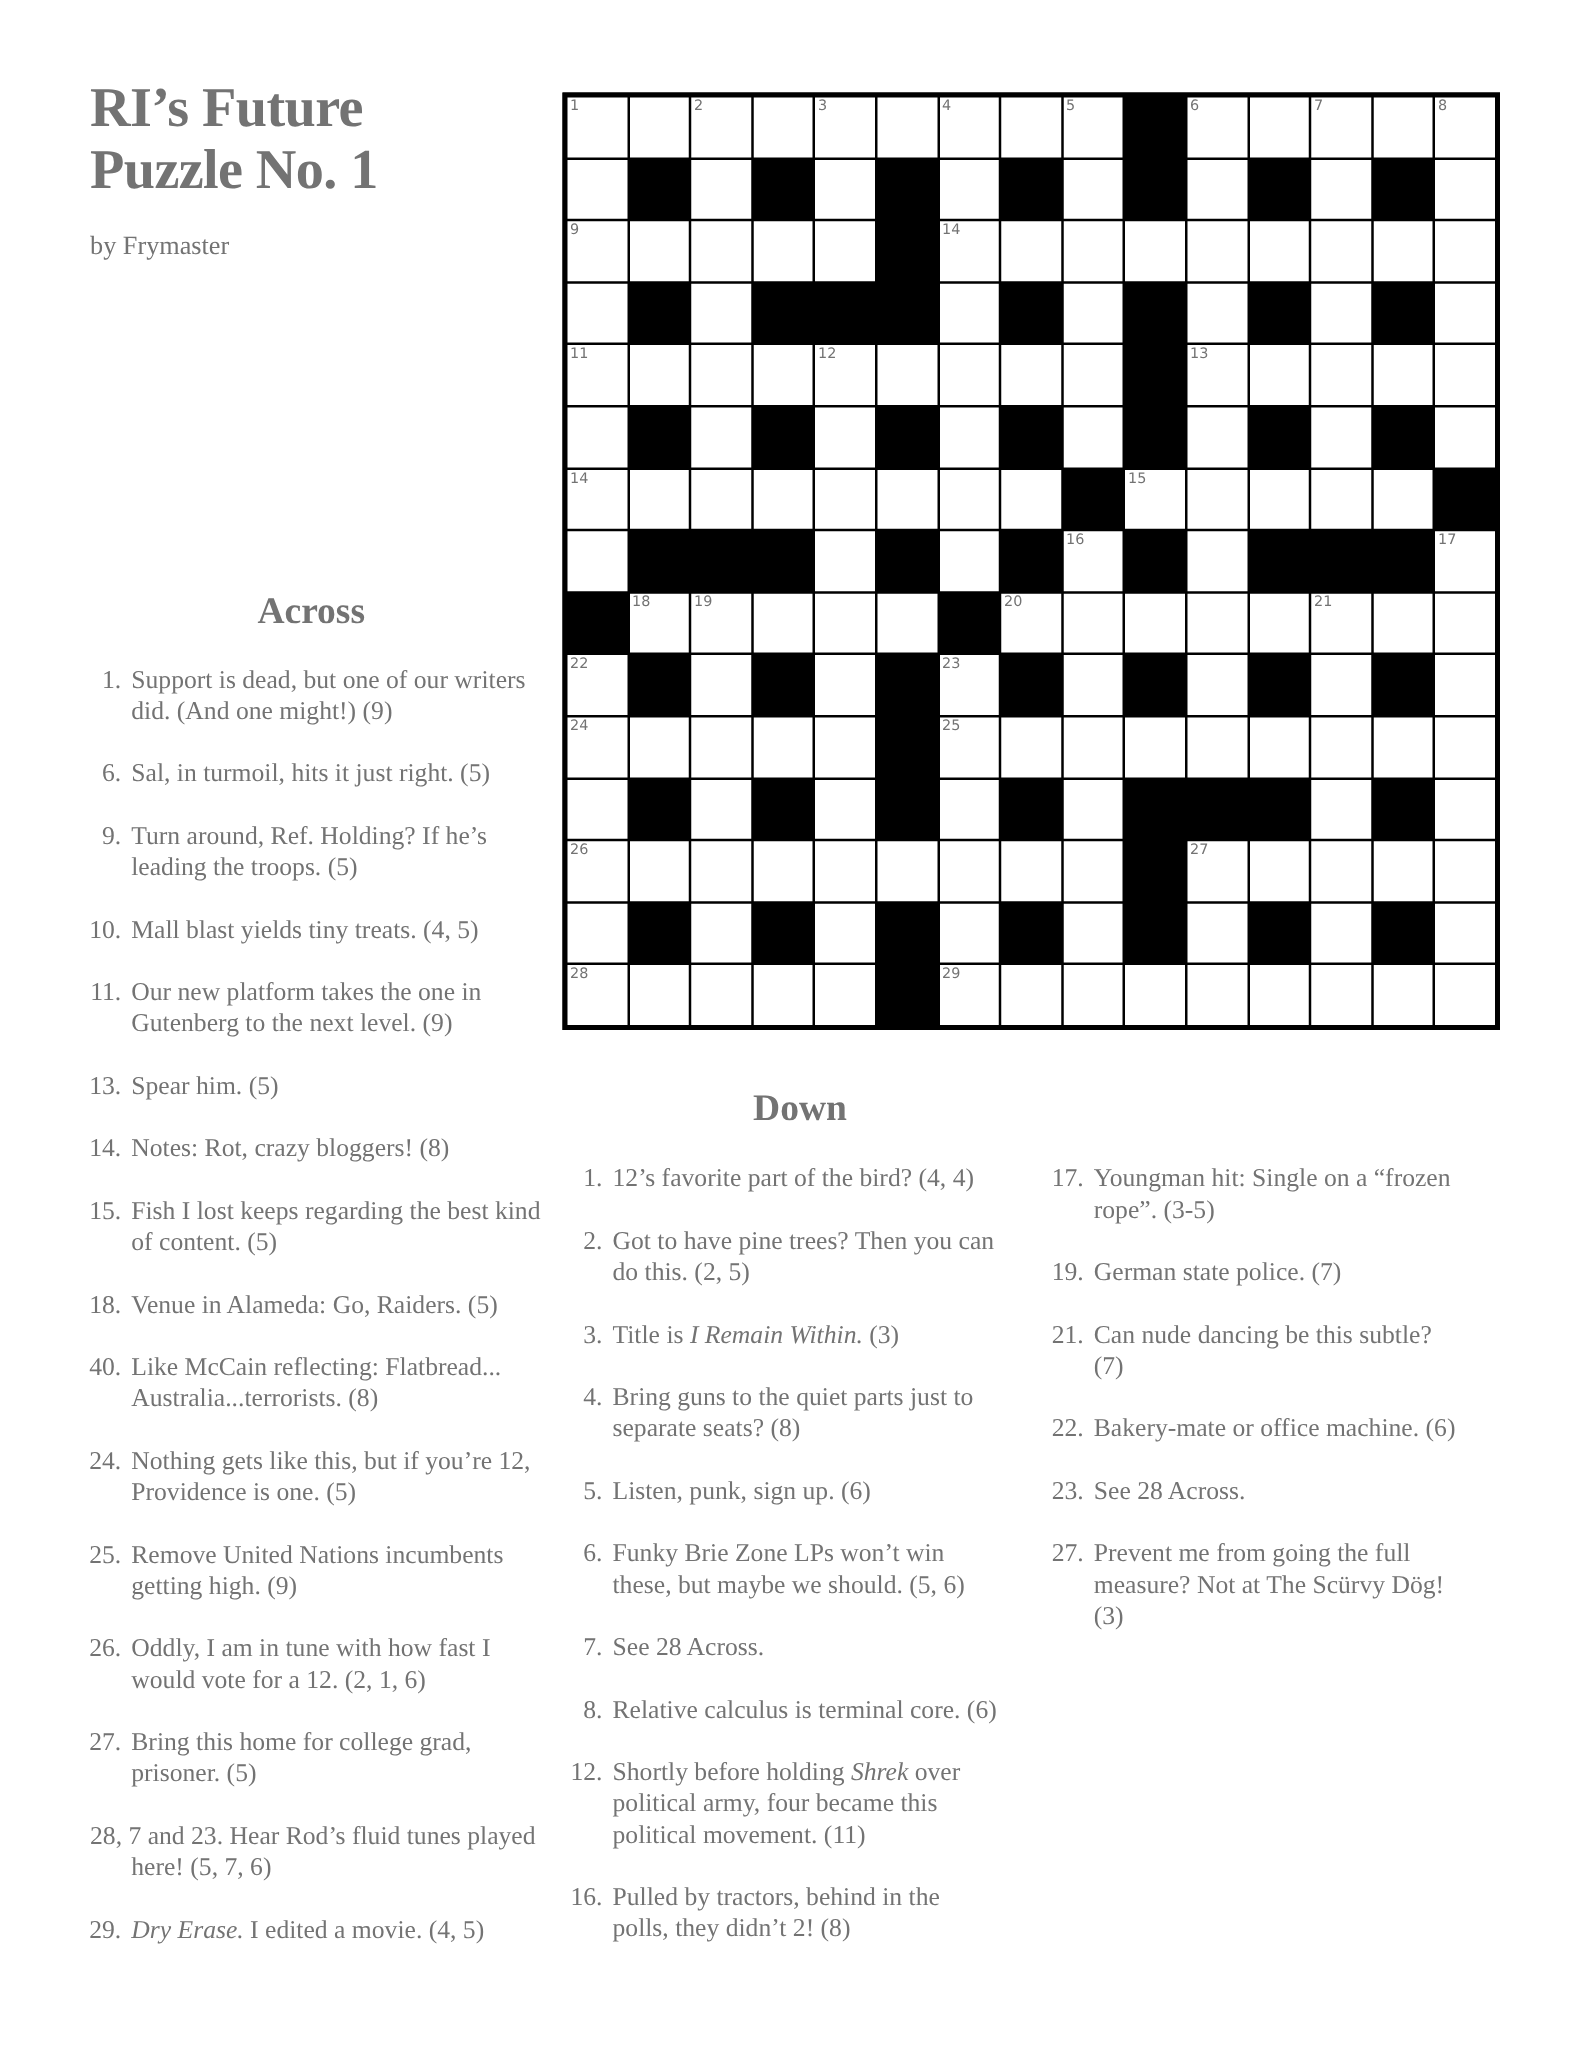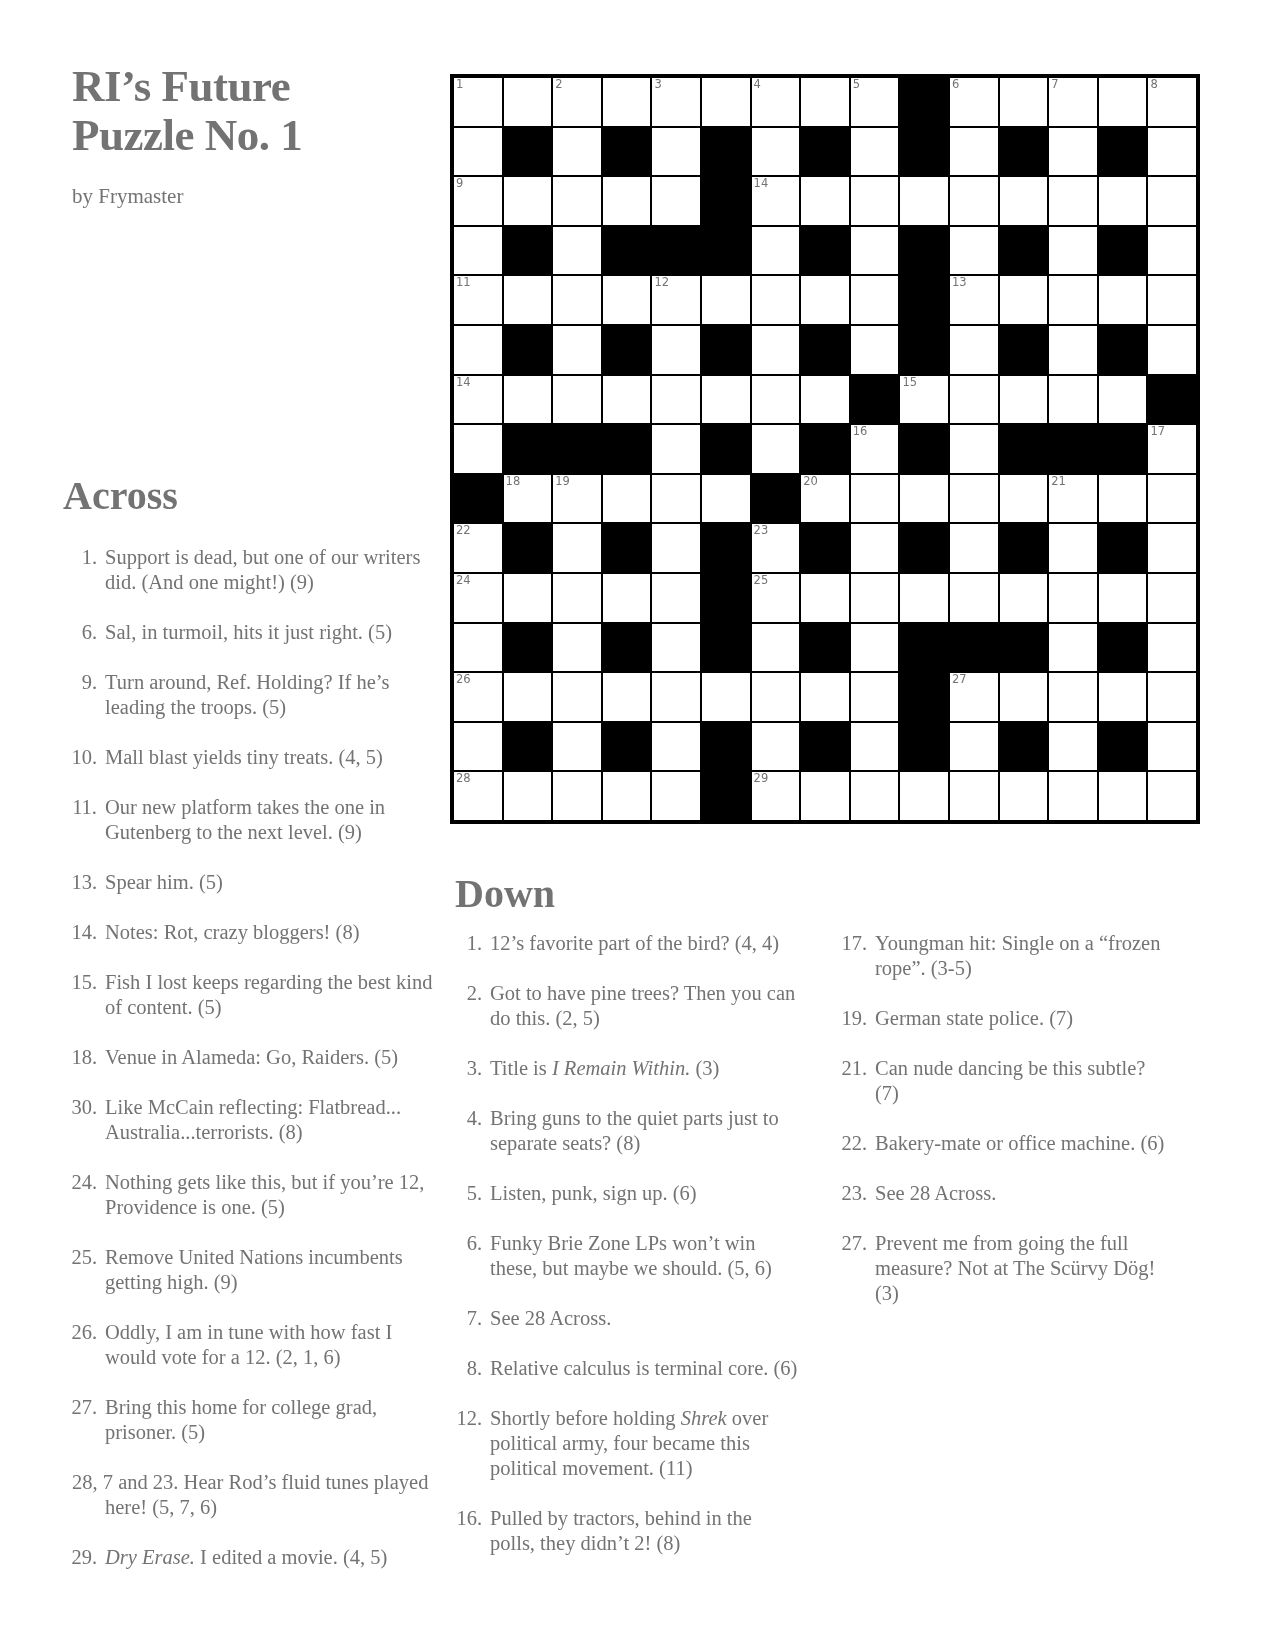--- a/index.html
+++ b/index.html
@@ -15,21 +15,21 @@
   .grid{position:absolute;left:450px;top:74px;width:750px;height:750px;
         background:#000;border:1px solid #000;box-sizing:border-box;
         display:grid;grid-template-columns:repeat(15,1fr);grid-template-rows:repeat(15,1fr);
         gap:2px;padding:3px;}
   .cell{background:#fff;position:relative;}
   .cell.black{background:#000;}
   .cell .cnum{position:absolute;top:0px;left:2px;font-family:"DejaVu Sans","Liberation Sans",sans-serif;
         font-size:11.5px;line-height:13px;}
 
   
-  h2.sec{margin:0;font-size:40px;font-weight:bold;}
+  h2.sec{margin:0;font-size:30px;font-weight:bold;text-align:center;}
   .across-section{position:absolute;left:63px;top:472px;width:372px;}
   .across-section h2{margin-bottom:26px;}
   .clue-list{font-size:20.5px;line-height:25px;}
   .clue{display:flex;margin-bottom:25px;}
   .clue .num{flex:0 0 42px;text-align:right;padding-right:8px;box-sizing:border-box;}
   .clue .txt{flex:1;}
   .clue.wide{display:block;padding-left:42px;text-indent:-33px;}
   .clue.wide .numw{display:inline;}
   .it{font-style:italic;}
 
@@ -366,21 +366,21 @@
         </div>
         <div class="clue">
           <span class="num">15.</span>
           <span class="txt"><span>Fish I lost keeps regarding the best kind of content. (5)</span></span>
         </div>
         <div class="clue">
           <span class="num">18.</span>
           <span class="txt"><span>Venue in Alameda: Go, Raiders. (5)</span></span>
         </div>
         <div class="clue">
-          <span class="num">30.</span>
+          <span class="num">40.</span>
           <span class="txt"><span>Like McCain reflecting: Flatbread... Australia...terrorists.  (8)</span></span>
         </div>
         <div class="clue">
           <span class="num">24.</span>
           <span class="txt"><span>Nothing gets like this, but if you’re 12, Providence is one. (5)</span></span>
         </div>
         <div class="clue">
           <span class="num">25.</span>
           <span class="txt"><span>Remove United Nations incumbents getting high. (9)</span></span>
         </div>

